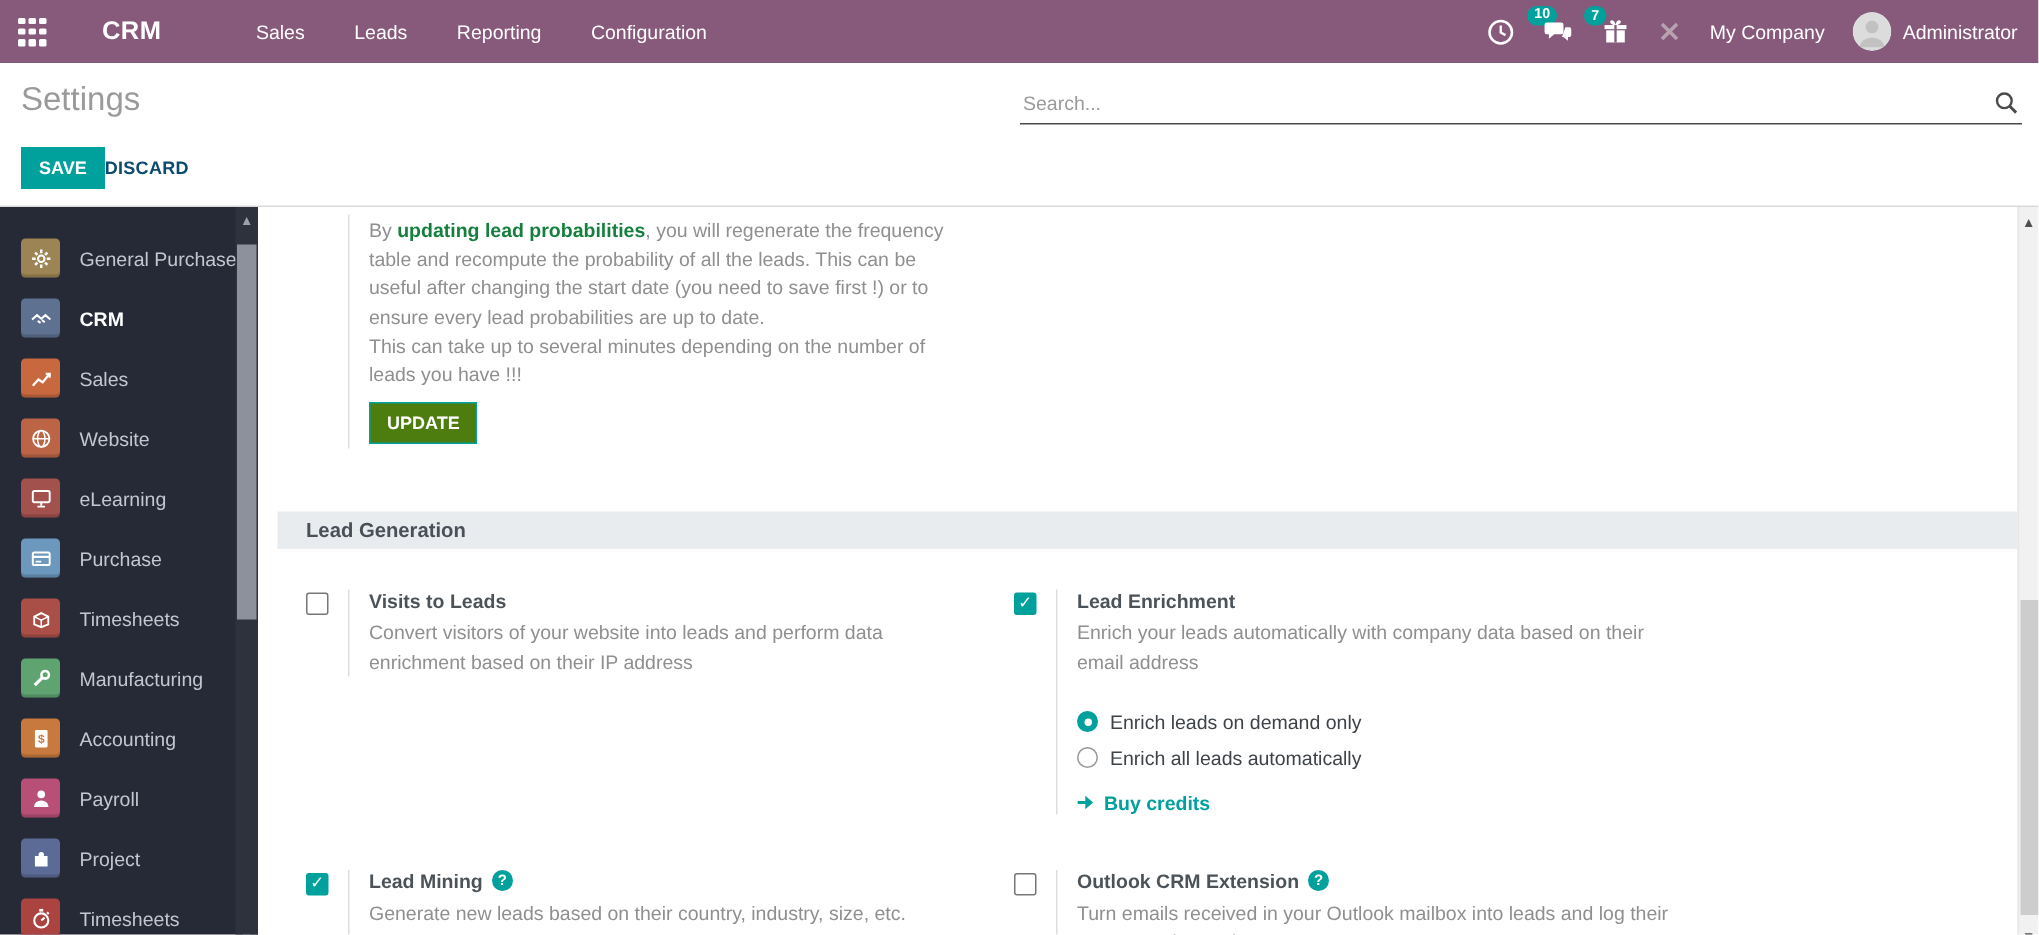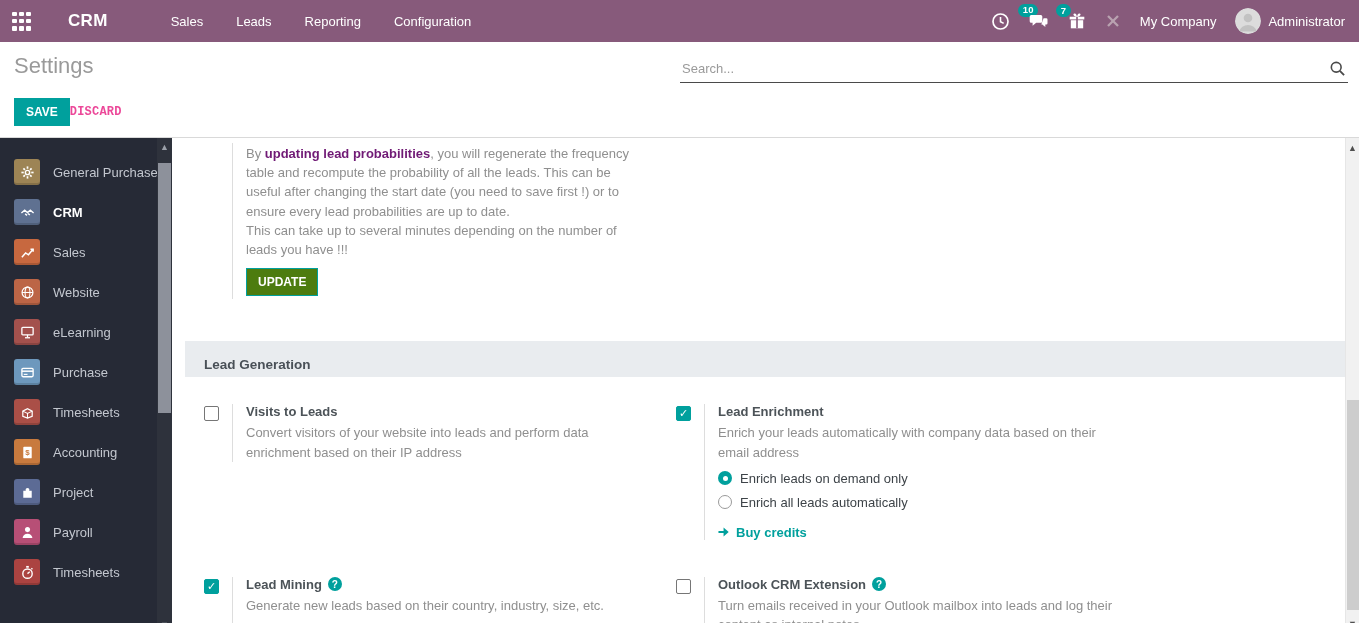--- a/index.html
+++ b/index.html
@@ -27,22 +27,22 @@
   .cp-top { display:flex; align-items:flex-start; padding:11px 11px 0 14px; height:50px; }
   .page-title { font-size:22px; color:#9a9a9a; font-weight:normal; }
   .search-wrap { margin-left:auto; width:668px; border-bottom:1px solid #4a4a4a;
     display:flex; align-items:center; padding:2px 2px 5px 2px; margin-top:5px; }
   .search-wrap input { border:none; outline:none; flex:1; font-size:13px; color:#555;
     font-family:inherit; background:transparent; }
   .search-wrap input::placeholder { color:#9a9a9a; }
   .cp-buttons { display:flex; align-items:center; padding:6px 14px 11px 14px; }
   .save-btn { background:#00A09D; border:1px solid #00A09D; color:#fff; font-weight:bold;
     font-size:12px; padding:6px 11px; cursor:pointer; font-family:inherit; }
-  .discard-btn { background:none; border:none; color:#ec4899; font-weight:bold;
-    font-size:12px; cursor:pointer; font-family:Liberation Mono, monospace; letter-spacing:.2px; }
+  .discard-btn { background:none; border:none; color:#0c4a6e; font-weight:bold;
+    font-size:12px; cursor:pointer; font-family:Liberation Sans, sans-serif; letter-spacing:.2px; }
 
   
   .body-wrap { display:flex; height:495px; }
 
   
   .sidebar { width:172px; background:#262a36; position:relative; flex-shrink:0; }
   .side-items { padding-top:14px; }
   .side-item { display:flex; align-items:center; padding:7px 0 7px 14px; cursor:pointer; }
   .side-icon { width:26px; height:26px; border-radius:3px; display:flex; align-items:center;
     justify-content:center; flex-shrink:0; box-shadow:inset 0 -2px rgba(0,0,0,.15); }
@@ -53,43 +53,43 @@
     color:#9ba0a9; font-size:9px; cursor:pointer; }
   .side-scroll-thumb { position:absolute; top:25px; left:1px; width:13px; height:250px;
     background:#8d919b; cursor:pointer; }
   .side-scroll-down { position:absolute; bottom:3px; left:0; width:100%; text-align:center;
     color:#9ba0a9; font-size:9px; cursor:pointer; }
 
   
   .main { flex:1; background:#fff; position:relative; overflow:hidden; }
   .update-block { margin:5px 0 0 60px; border-left:1px solid #ddd; padding:1px 0 3px 13px;
     width:405px; color:#8f8f8f; font-size:13px; line-height:1.48; }
-  .update-block b { color:#701a75; }
+  .update-block b { color:#15803d; }
   .update-btn { margin-top:9px; background:#4d7c0f; border:1px solid #00A09D; color:#fff;
     font-weight:bold; font-size:12px; padding:6px 11px; cursor:pointer; font-family:inherit; }
 
   .section-header { margin:42px 0 0 13px; background:#e9ecef; color:#495057;
-    font-size:13.5px; font-weight:bold; padding:16px 8px 5px 19px; }
+    font-size:13.5px; font-weight:bold; padding:5px 8px 5px 19px; }
 
   .settings-grid { display:grid; grid-template-columns:472px auto; row-gap:37px;
     margin:27px 0 0 32px; align-items:start; }
   .setting-box { display:flex; }
   .checkbox { width:15px; height:15px; border:1px solid #767676; border-radius:2px;
     background:#fff; margin:2px 13px 0 0; flex-shrink:0; cursor:pointer;
     display:flex; align-items:center; justify-content:center; }
   .checkbox.checked { background:#00A09D; border-color:#00A09D; }
   .checkbox.checked::after { content:"✓"; color:#fff; font-size:11px; font-weight:bold; line-height:1; }
   .setting-content { border-left:1px solid #ddd; padding-left:13px; max-width:420px; }
   .setting-title { font-size:13px; font-weight:bold; color:#4c5358;
     display:flex; align-items:center; gap:6px; }
   .help-icon { width:14px; height:14px; border-radius:50%; background:#00A09D; color:#fff;
     font-size:10px; font-weight:bold; display:inline-flex; align-items:center;
     justify-content:center; cursor:pointer; }
   .setting-desc { font-size:13px; color:#8f8f8f; line-height:1.48; margin-top:4px; }
-  .radio-group { margin-top:9px; }
+  .radio-group { margin-top:23px; }
   .radio-row { display:flex; align-items:center; margin-top:9px; cursor:pointer; }
   .radio { width:14px; height:14px; border-radius:50%; border:1px solid #9a9a9a;
     background:#fff; flex-shrink:0; position:relative; }
   .radio.selected { border:none; background:#00A09D; }
   .radio.selected::after { content:""; position:absolute; top:4.5px; left:4.5px;
     width:5px; height:5px; border-radius:50%; background:#fff; }
   .radio-label { font-size:13px; color:#3d4348; margin-left:8px; }
   .buy-credits { margin-top:15px; display:flex; align-items:center; gap:6px;
     color:#00A09D; font-size:13px; font-weight:bold; cursor:pointer; text-decoration:none; }
 
@@ -258,44 +258,53 @@
         <div class="side-item">
           <span class="side-icon" style="background:#aa4f47;color:#aa4f47">
             <svg width="15" height="15" viewBox="0 0 16 16">
               <path d="M3 6.5 L8 4 L13 6.5 L13 12 L8 14 L3 12 Z" fill="none" stroke="#fff" stroke-width="1.3"></path>
               <path d="M3 6.5 L8 9 L13 6.5 M8 9 L8 14" fill="none" stroke="#fff" stroke-width="1.1"></path>
             </svg>
           </span>
           <span class="side-label">Timesheets</span>
         </div>
         <div class="side-item">
+          <span class="side-icon" style="background:#5fa371;color:#5fa371">
+            <svg width="15" height="15" viewBox="0 0 16 16">
+              <circle cx="10.8" cy="5.2" r="2.7" fill="none" stroke="#fff" stroke-width="1.8"></circle>
+              <line x1="8.8" y1="7.2" x2="3.4" y2="12.6" stroke="#fff" stroke-width="2.3"></line>
+            </svg>
+          </span>
+          <span class="side-label">Manufacturing</span>
+        </div>
+        <div class="side-item">
           <span class="side-icon" style="background:#c87a3e;color:#c87a3e">
             <svg width="15" height="15" viewBox="0 0 16 16">
               <rect x="3.5" y="1.8" width="9" height="12.4" rx="1" fill="#fff"></rect>
               <text x="8" y="10.8" font-size="8.5" text-anchor="middle" fill="currentColor" font-weight="bold">$</text>
             </svg>
           </span>
           <span class="side-label">Accounting</span>
         </div>
         <div class="side-item">
-          <span class="side-icon" style="background:#5c6b95;color:#5c6b95">
-            <svg width="15" height="15" viewBox="0 0 16 16">
-              <path d="M3.5 6 h2.7 a2 2 0 1 1 3.6 0 h2.7 v7.5 h-9 z" fill="#fff"></path>
-            </svg>
-          </span>
-          <span class="side-label">Project</span>
-        </div>
-        <div class="side-item">
           <span class="side-icon" style="background:#b74f76;color:#b74f76">
             <svg width="15" height="15" viewBox="0 0 16 16">
               <circle cx="8" cy="4.9" r="2.7" fill="#fff"></circle>
               <path d="M2.8 13.8 a5.2 4.6 0 0 1 10.4 0 z" fill="#fff"></path>
             </svg>
           </span>
           <span class="side-label">Payroll</span>
+        </div>
+        <div class="side-item">
+          <span class="side-icon" style="background:#5c6b95;color:#5c6b95">
+            <svg width="15" height="15" viewBox="0 0 16 16">
+              <path d="M3.5 6 h2.7 a2 2 0 1 1 3.6 0 h2.7 v7.5 h-9 z" fill="#fff"></path>
+            </svg>
+          </span>
+          <span class="side-label">Project</span>
         </div>
         <div class="side-item">
           <span class="side-icon" style="background:#ab4341;color:#ab4341">
             <svg width="15" height="15" viewBox="0 0 16 16">
               <circle cx="8" cy="9.2" r="5" fill="none" stroke="#fff" stroke-width="1.5"></circle>
               <line x1="8" y1="9.2" x2="10.4" y2="7.2" stroke="#fff" stroke-width="1.4"></line>
               <rect x="6.6" y="1" width="2.8" height="1.9" fill="#fff"></rect>
               <line x1="12.1" y1="3.4" x2="13.3" y2="4.6" stroke="#fff" stroke-width="1.4"></line>
             </svg>
           </span>

